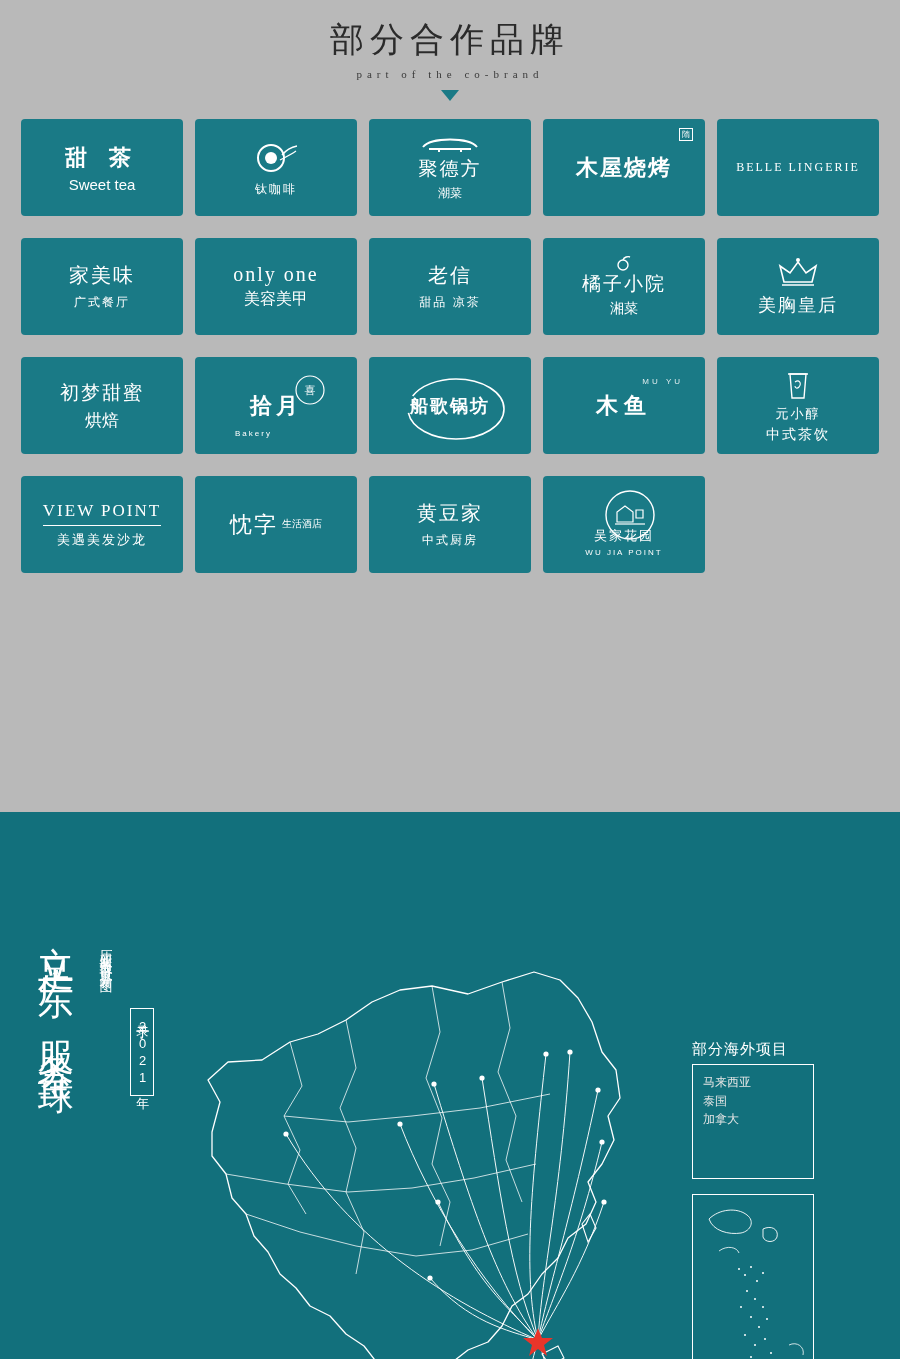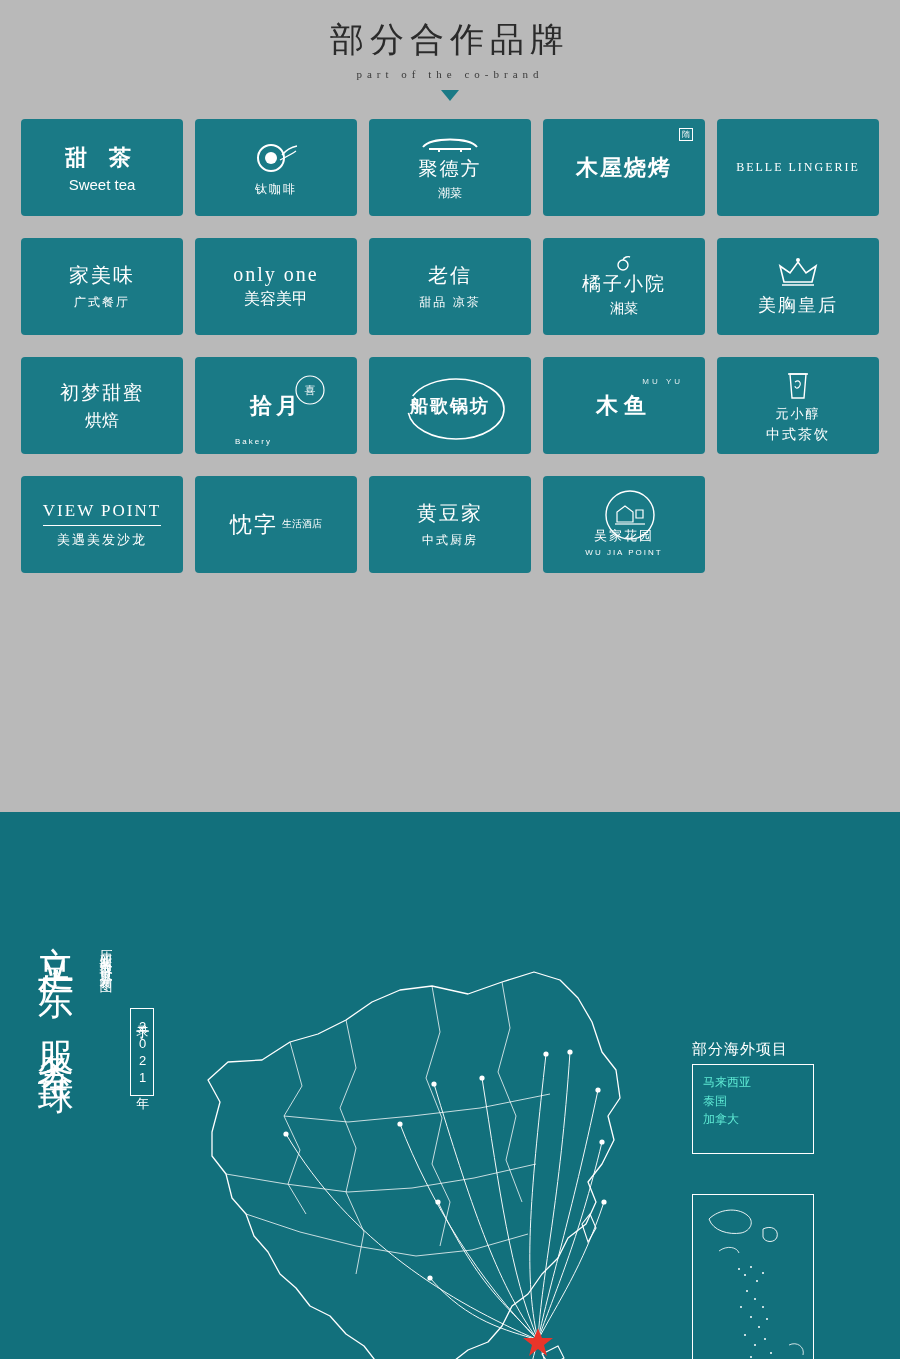--- a/index.html
+++ b/index.html
@@ -166,25 +166,25 @@
     top: 228px;
     font-size: 15px;
     color: #ffffff;
     letter-spacing: 1px;
   }
   .overseas-box {
     position: absolute;
     left: 692px;
     top: 252px;
     width: 122px;
-    height: 90px;
+    height: 115px;
     border: 1px solid #ffffff;
     box-sizing: border-box;
     padding: 8px 10px;
-    color: #5eead4;
+    color: #e5e5e5;
     font-size: 12px;
     line-height: 1.55;
   }
   .southsea-box {
     position: absolute;
     left: 692px;
     top: 382px;
     width: 122px;
     height: 200px;
     border: 1px solid #ffffff;
@@ -291,21 +291,21 @@
 
     <div class="brand-card">
       <div class="card-rel">
         <div class="icon-wrap">
           <svg width="30" height="30" viewBox="0 0 30 30" style="position:absolute;right:26px;top:14px;">
             <circle cx="15" cy="15" r="14" fill="none" stroke="#fff" stroke-width="1.2"></circle>
             <text x="15" y="19" font-size="11" fill="#fff" text-anchor="middle" font-family="Liberation Serif, serif">喜</text>
           </svg>
         </div>
         <div class="s22 bold ls4">拾月</div>
-        <div class="s8 ls2" style="position:absolute;left:34px;bottom:4px;">Bakery</div>
+        <div class="s8 ls2" style="position:absolute;left:34px;bottom:12px;">Bakery</div>
       </div>
     </div>
 
     <div class="brand-card">
       <div class="card-rel">
         <div style="position:absolute;inset:0;">
           <svg width="162" height="97" viewBox="0 0 162 97">
             <ellipse cx="81" cy="48" rx="48" ry="30" fill="none" stroke="#fff" stroke-width="1.6" stroke-dasharray="120 18"></ellipse>
           </svg>
         </div>

